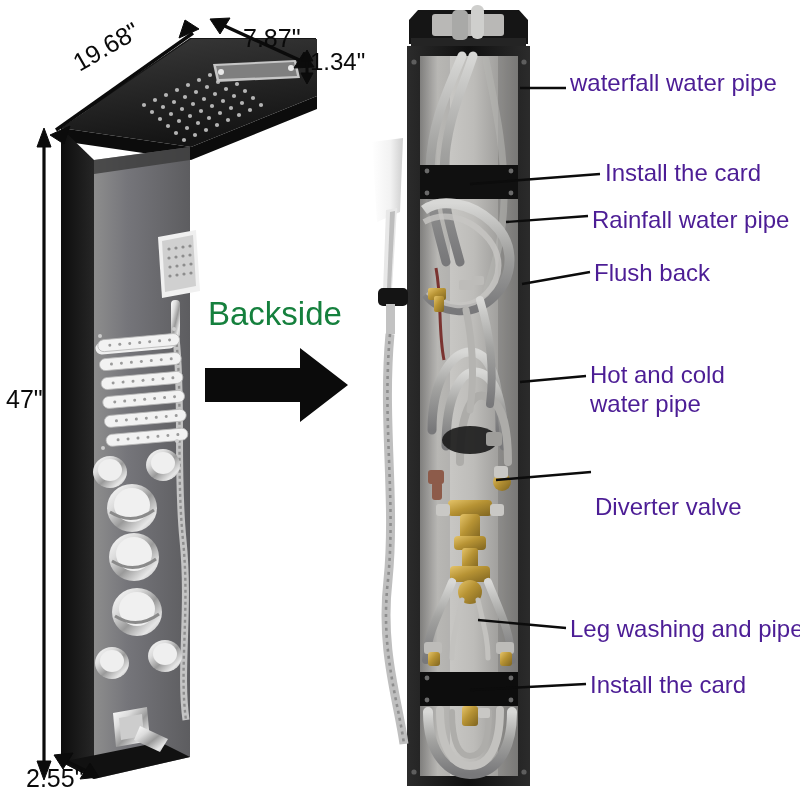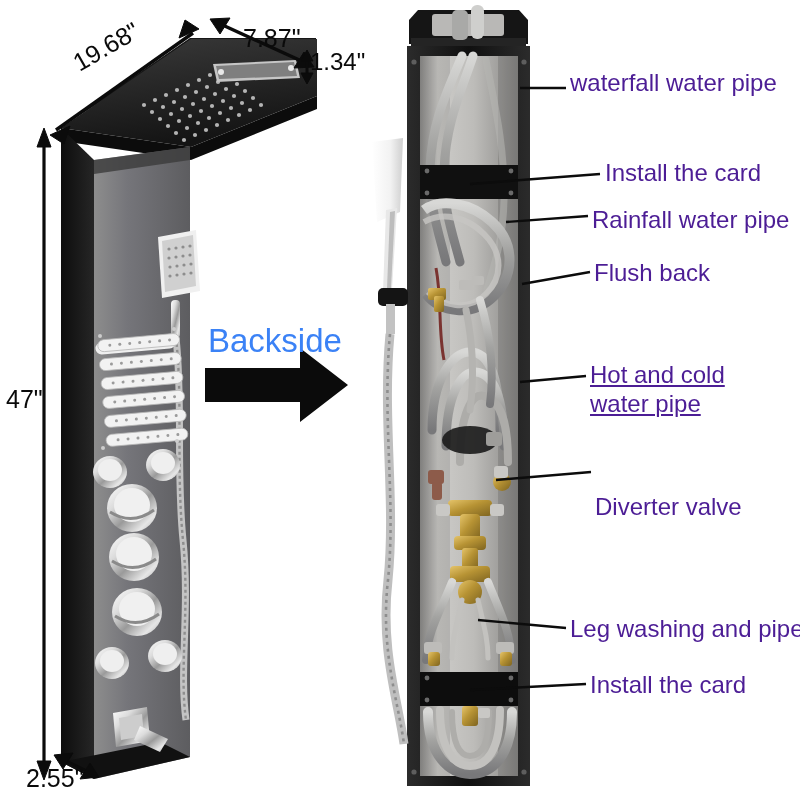--- a/index.html
+++ b/index.html
@@ -23,36 +23,36 @@
     white-space:nowrap;
     letter-spacing:0px;
   }
   .dim-1968{left:68px;top:52px;transform:rotate(-30deg);transform-origin:left top;}
   .dim-787{left:243px;top:24px;}
   .dim-134{left:310px;top:48px;font-size:24px;}
   .dim-47{left:6px;top:385px;}
   .dim-255{left:26px;top:764px;}
 
   .backside-label{
-    position:absolute;left:208px;top:322px;
-    font-size:33px;color:#3b82f6;white-space:nowrap;
+    position:absolute;left:208px;top:295px;
+    font-size:33px;color:#15803d;white-space:nowrap;
   }
 
   .callout{
     position:absolute;
     font-size:24px;
     line-height:29px;
     color:#4c1d95;
     white-space:pre;
   }
   .c-waterfall{left:570px;top:68px;}
   .c-install1{left:605px;top:158px;}
   .c-rainfall{left:592px;top:205px;}
   .c-flush{left:594px;top:258px;}
-  .c-hotcold{left:590px;top:360px;text-decoration:underline;}
+  .c-hotcold{left:590px;top:360px;}
   .c-diverter{left:595px;top:457px;margin-top:35px;}
   .c-leg{left:570px;top:614px;}
   .c-install2{left:590px;top:670px;}
 </style>
 </head>
 <body>
 
 <div class="stage">
 
   <svg class="layer" width="800" height="800" viewBox="0 0 800 800">

